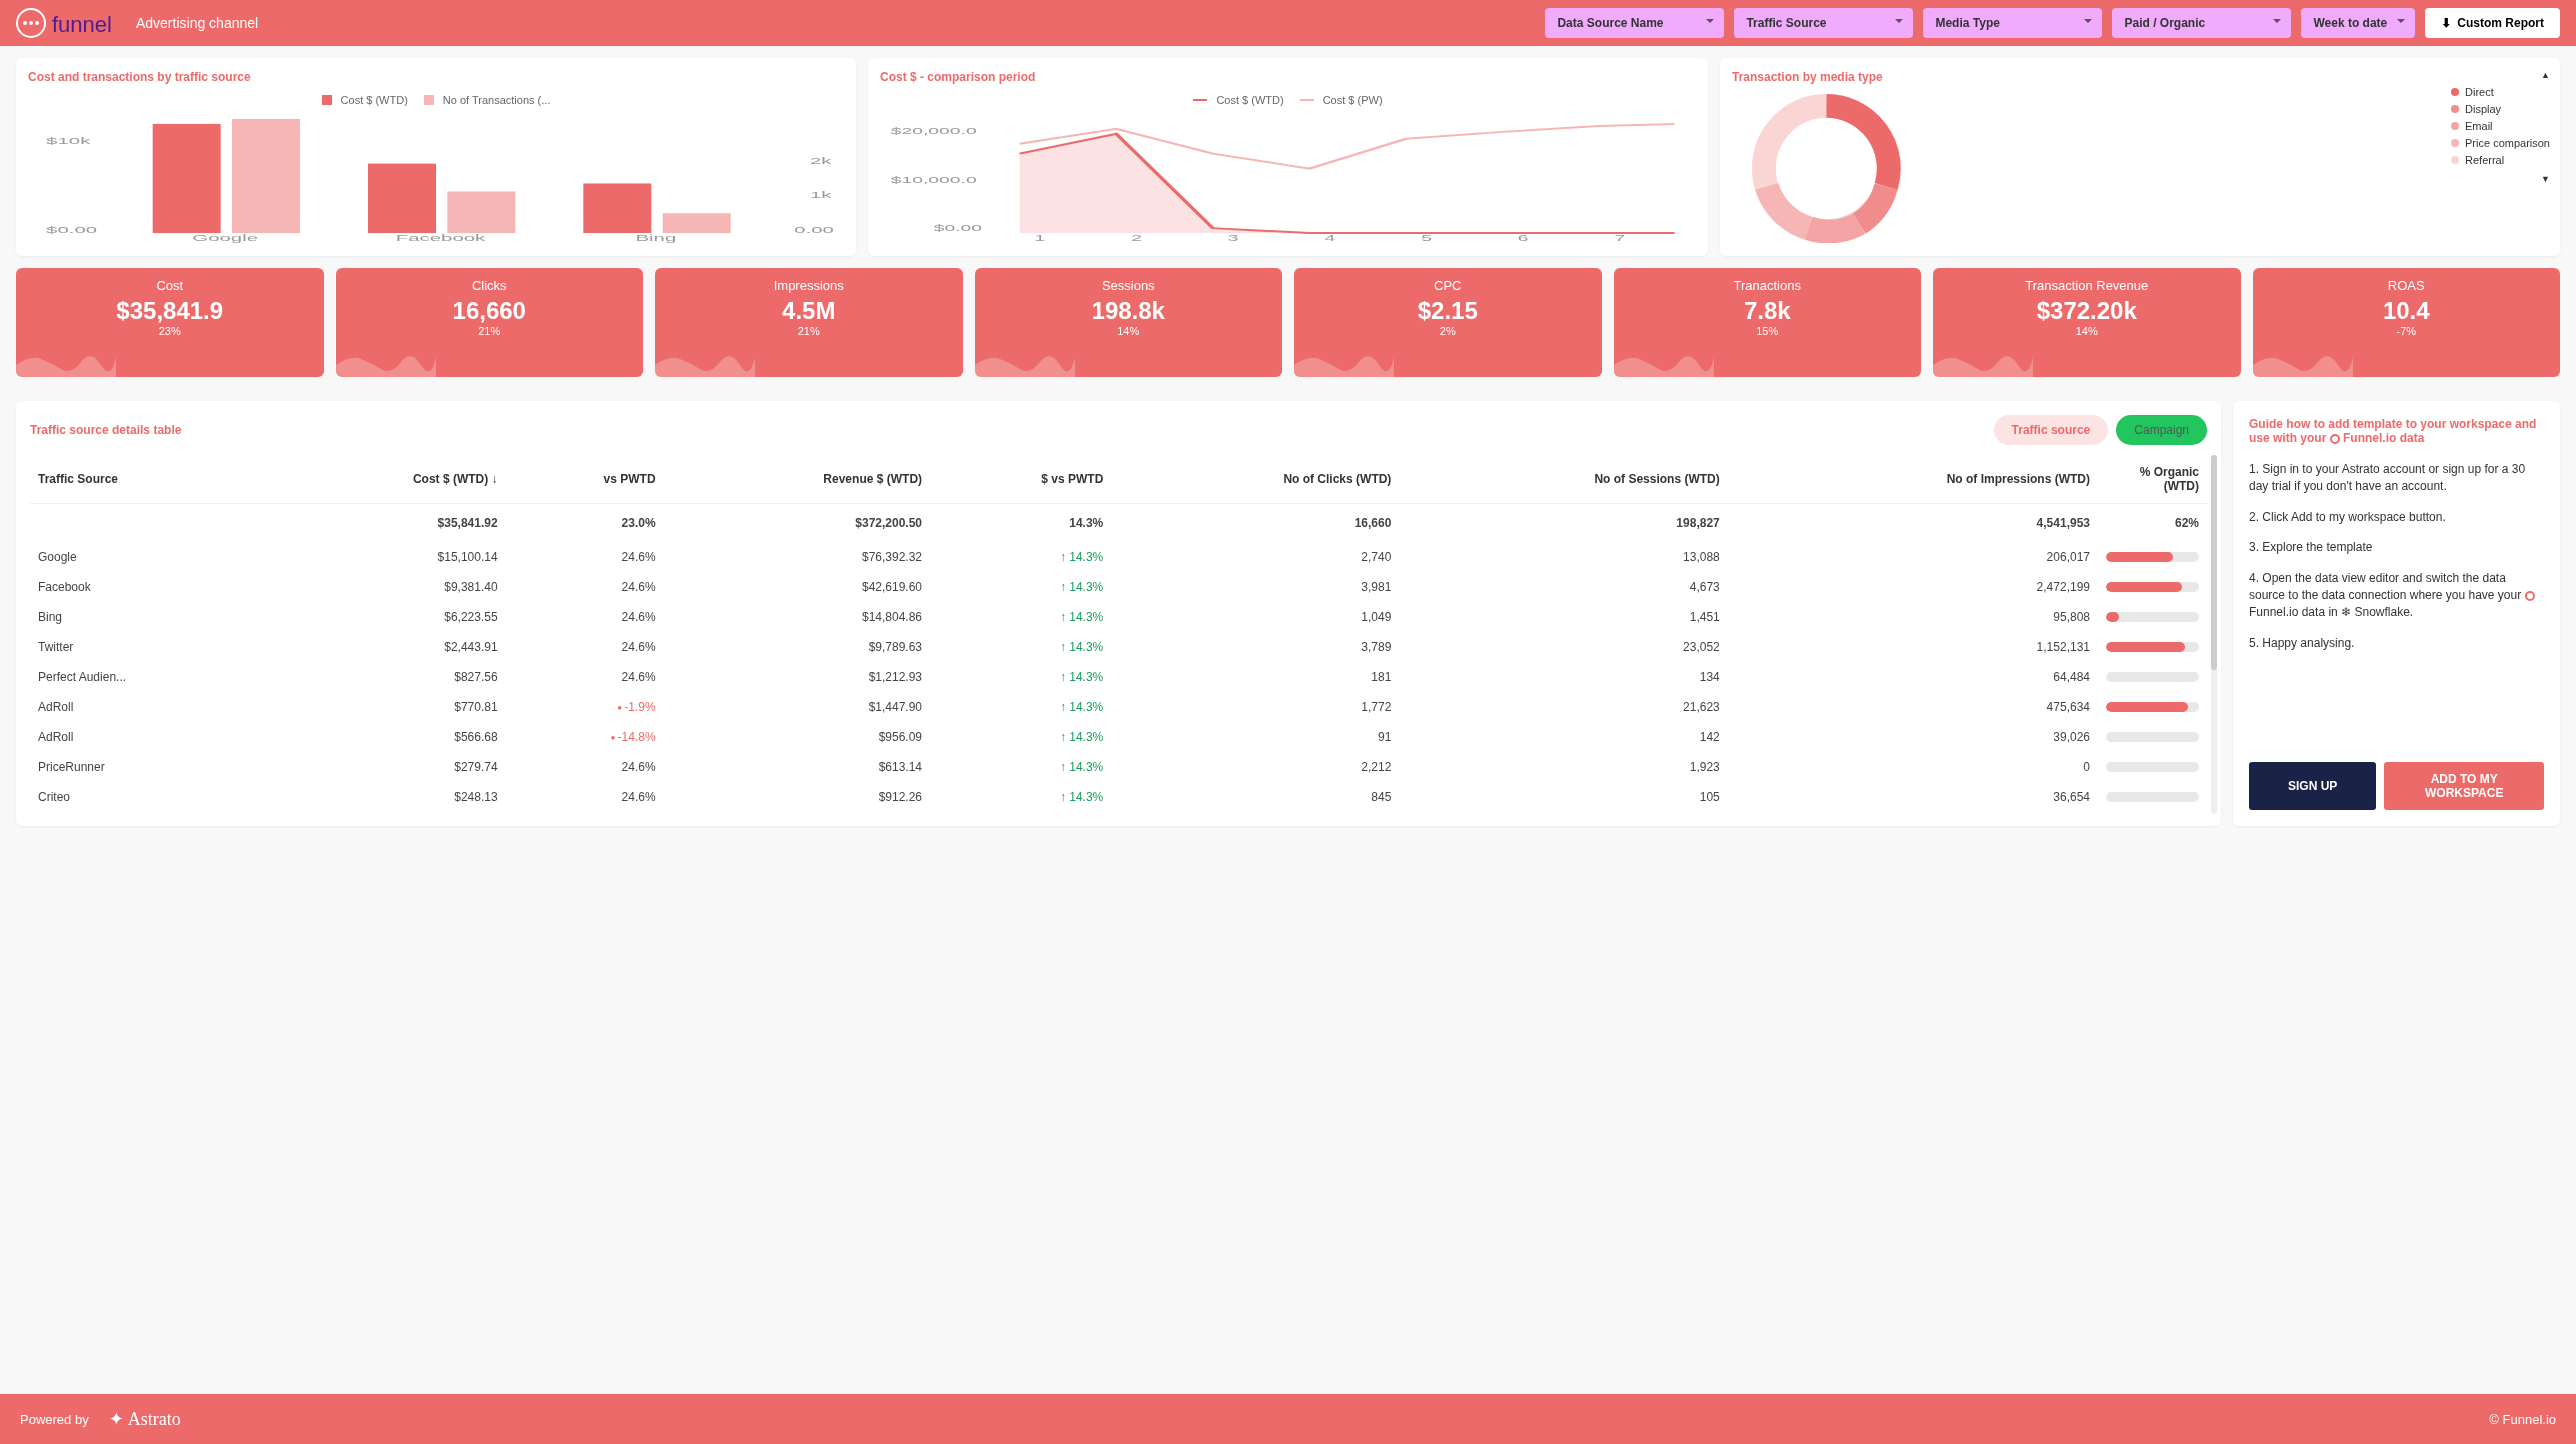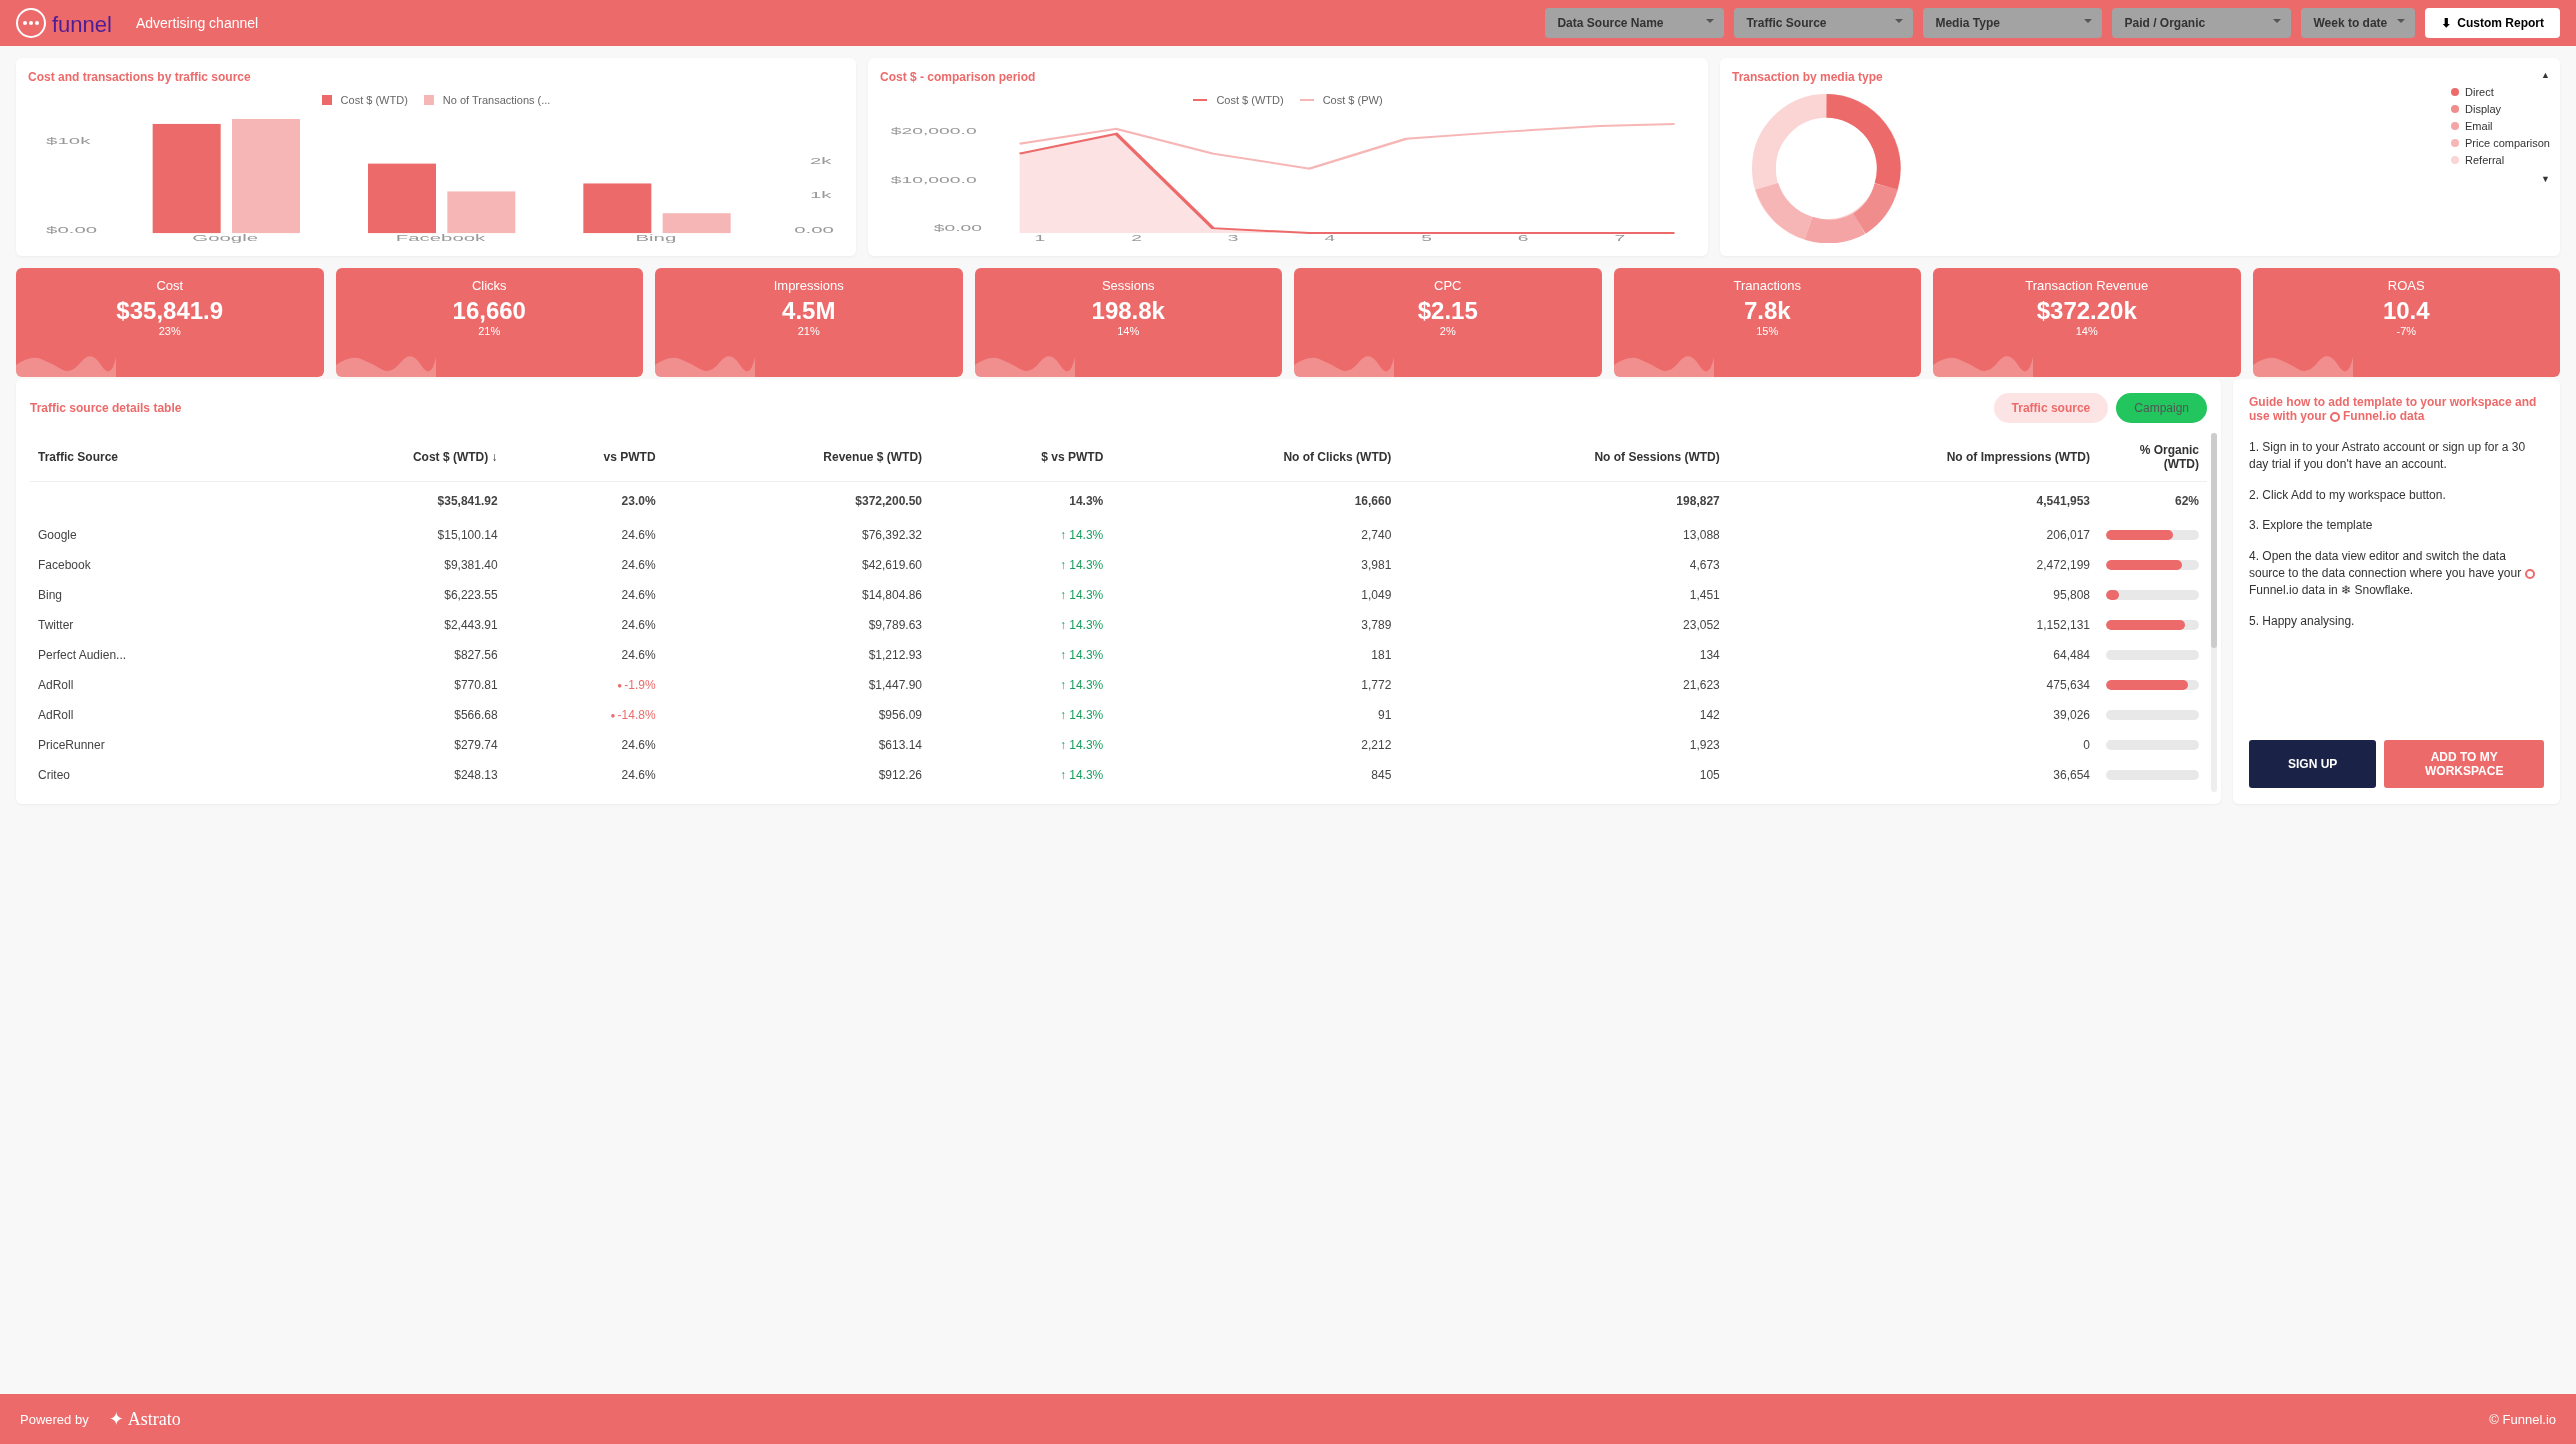--- a/index.html
+++ b/index.html
@@ -5,35 +5,35 @@
 * { box-sizing: border-box; margin: 0; padding: 0; }
 body { font-family: -apple-system, BlinkMacSystemFont, 'Segoe UI', Arial, sans-serif; background: #f8f8f8; color: #333; font-size: 13px; }
 .app { width: 100%; min-height: 100vh; display: flex; flex-direction: column; }
 .header { background: #ed6a6a; padding: 8px 16px; display: flex; align-items: center; gap: 16px; }
 .logo { display: flex; align-items: flex-end; gap: 6px; color: #4c1d95; font-size: 22px; font-weight: 400; }
 .logo-circle { width: 30px; height: 30px; border: 2px solid white; border-radius: 50%; display: flex; align-items: center; justify-content: center; }
 .logo-dots { display: flex; gap: 2px; }
 .logo-dots span { width: 4px; height: 4px; background: white; border-radius: 50%; }
 .header-title { color: white; font-size: 14px; margin-left: 8px; }
 .filters { display: flex; gap: 10px; margin-left: auto; }
-.filter-select { background: #a3a3a3; border-radius: 4px; padding: 8px 28px 8px 12px; font-size: 12px; font-weight: 600; min-width: 179px; position: relative; cursor: pointer; border: none; }
+.filter-select { background: #f0abfc; border-radius: 4px; padding: 8px 28px 8px 12px; font-size: 12px; font-weight: 600; min-width: 179px; position: relative; cursor: pointer; border: none; }
 .filter-select::after { content: ''; position: absolute; right: 10px; top: 50%; transform: translateY(-50%); border: 4px solid transparent; border-top-color: #555; }
 .filter-small { min-width: 99px; }
 .custom-report-btn { background: white; border-radius: 4px; padding: 8px 16px; font-size: 12px; font-weight: 700; display: flex; align-items: center; gap: 6px; cursor: pointer; border: none; }
 .main { padding: 12px 16px; flex: 1; }
 .row { display: flex; gap: 12px; margin-bottom: 12px; }
 .card { background: white; border-radius: 6px; padding: 12px; box-shadow: 0 1px 3px rgba(0,0,0,0.05); }
 .card-title { color: #ed6a6a; font-weight: 600; font-size: 12px; margin-bottom: 10px; }
 .chart-card { flex: 1; height: 198px; position: relative; }
 .chart-legend { display: flex; justify-content: center; gap: 16px; font-size: 11px; color: #666; margin-bottom: 8px; }
 .chart-legend-item { display: flex; align-items: center; gap: 9px; }
 .leg-box { width: 10px; height: 10px; }
 .leg-line { width: 14px; height: 2px; }
 .chart-body { position: relative; height: 129px; }
-.kpis { display: grid; grid-template-columns: repeat(8, 1fr); gap: 12px; margin-bottom: 2px; }
+.kpis { display: grid; grid-template-columns: repeat(8, 1fr); gap: 12px; margin-bottom: 24px; }
 .kpi { background: #ed6a6a; color: white; border-radius: 6px; padding: 10px; position: relative; height: 109px; overflow: hidden; }
 .kpi-label { text-align: center; font-size: 13px; font-weight: 500; margin-bottom: 4px; }
 .kpi-value { text-align: center; font-size: 24px; font-weight: 700; }
 .kpi-pct { text-align: center; font-size: 11px; }
 .kpi-spark { position: absolute; bottom: 0; left: 0; right: 0; height: 30px; }
 .bottom-row { display: flex; gap: 12px; }
 .table-card { flex: 1; padding: 14px; }
 .table-header-row { display: flex; justify-content: space-between; align-items: center; margin-bottom: 10px; }
 .pill-toggle { display: flex; gap: 8px; }
 .pill { background: #22c55e; border-radius: 18px; padding: 8px 18px; font-size: 12px; cursor: pointer; color: #555; border: none; }

